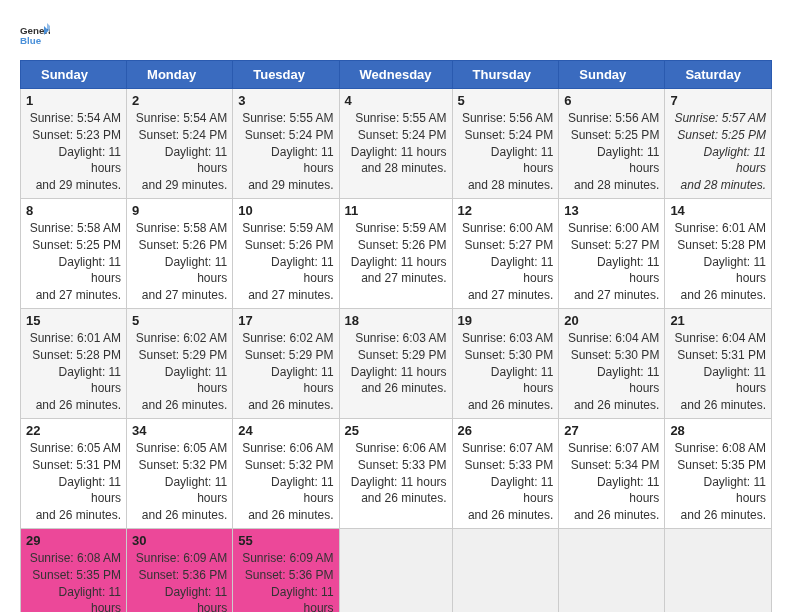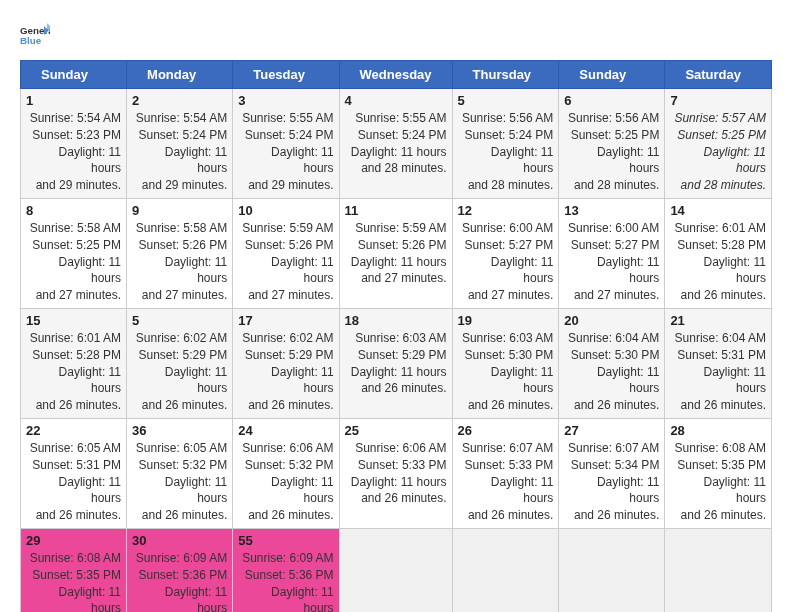--- a/index.html
+++ b/index.html
@@ -264,21 +264,21 @@
       </tr>
       <tr>
         <td>
           <span class="day-num">22</span>
           <div class="day-detail" style="white-space: pre-line;">Sunrise: 6:05 AM
 Sunset: 5:31 PM
 Daylight: 11 hours
 and 26 minutes.</div>
         </td>
         <td>
-          <span class="day-num">36</span>
+          <span class="day-num">34</span>
           <div class="day-detail" style="white-space: pre-line;">Sunrise: 6:05 AM
 Sunset: 5:32 PM
 Daylight: 11 hours
 and 26 minutes.</div>
         </td>
         <td>
           <span class="day-num">24</span>
           <div class="day-detail" style="white-space: pre-line;">Sunrise: 6:06 AM
 Sunset: 5:32 PM
 Daylight: 11 hours

